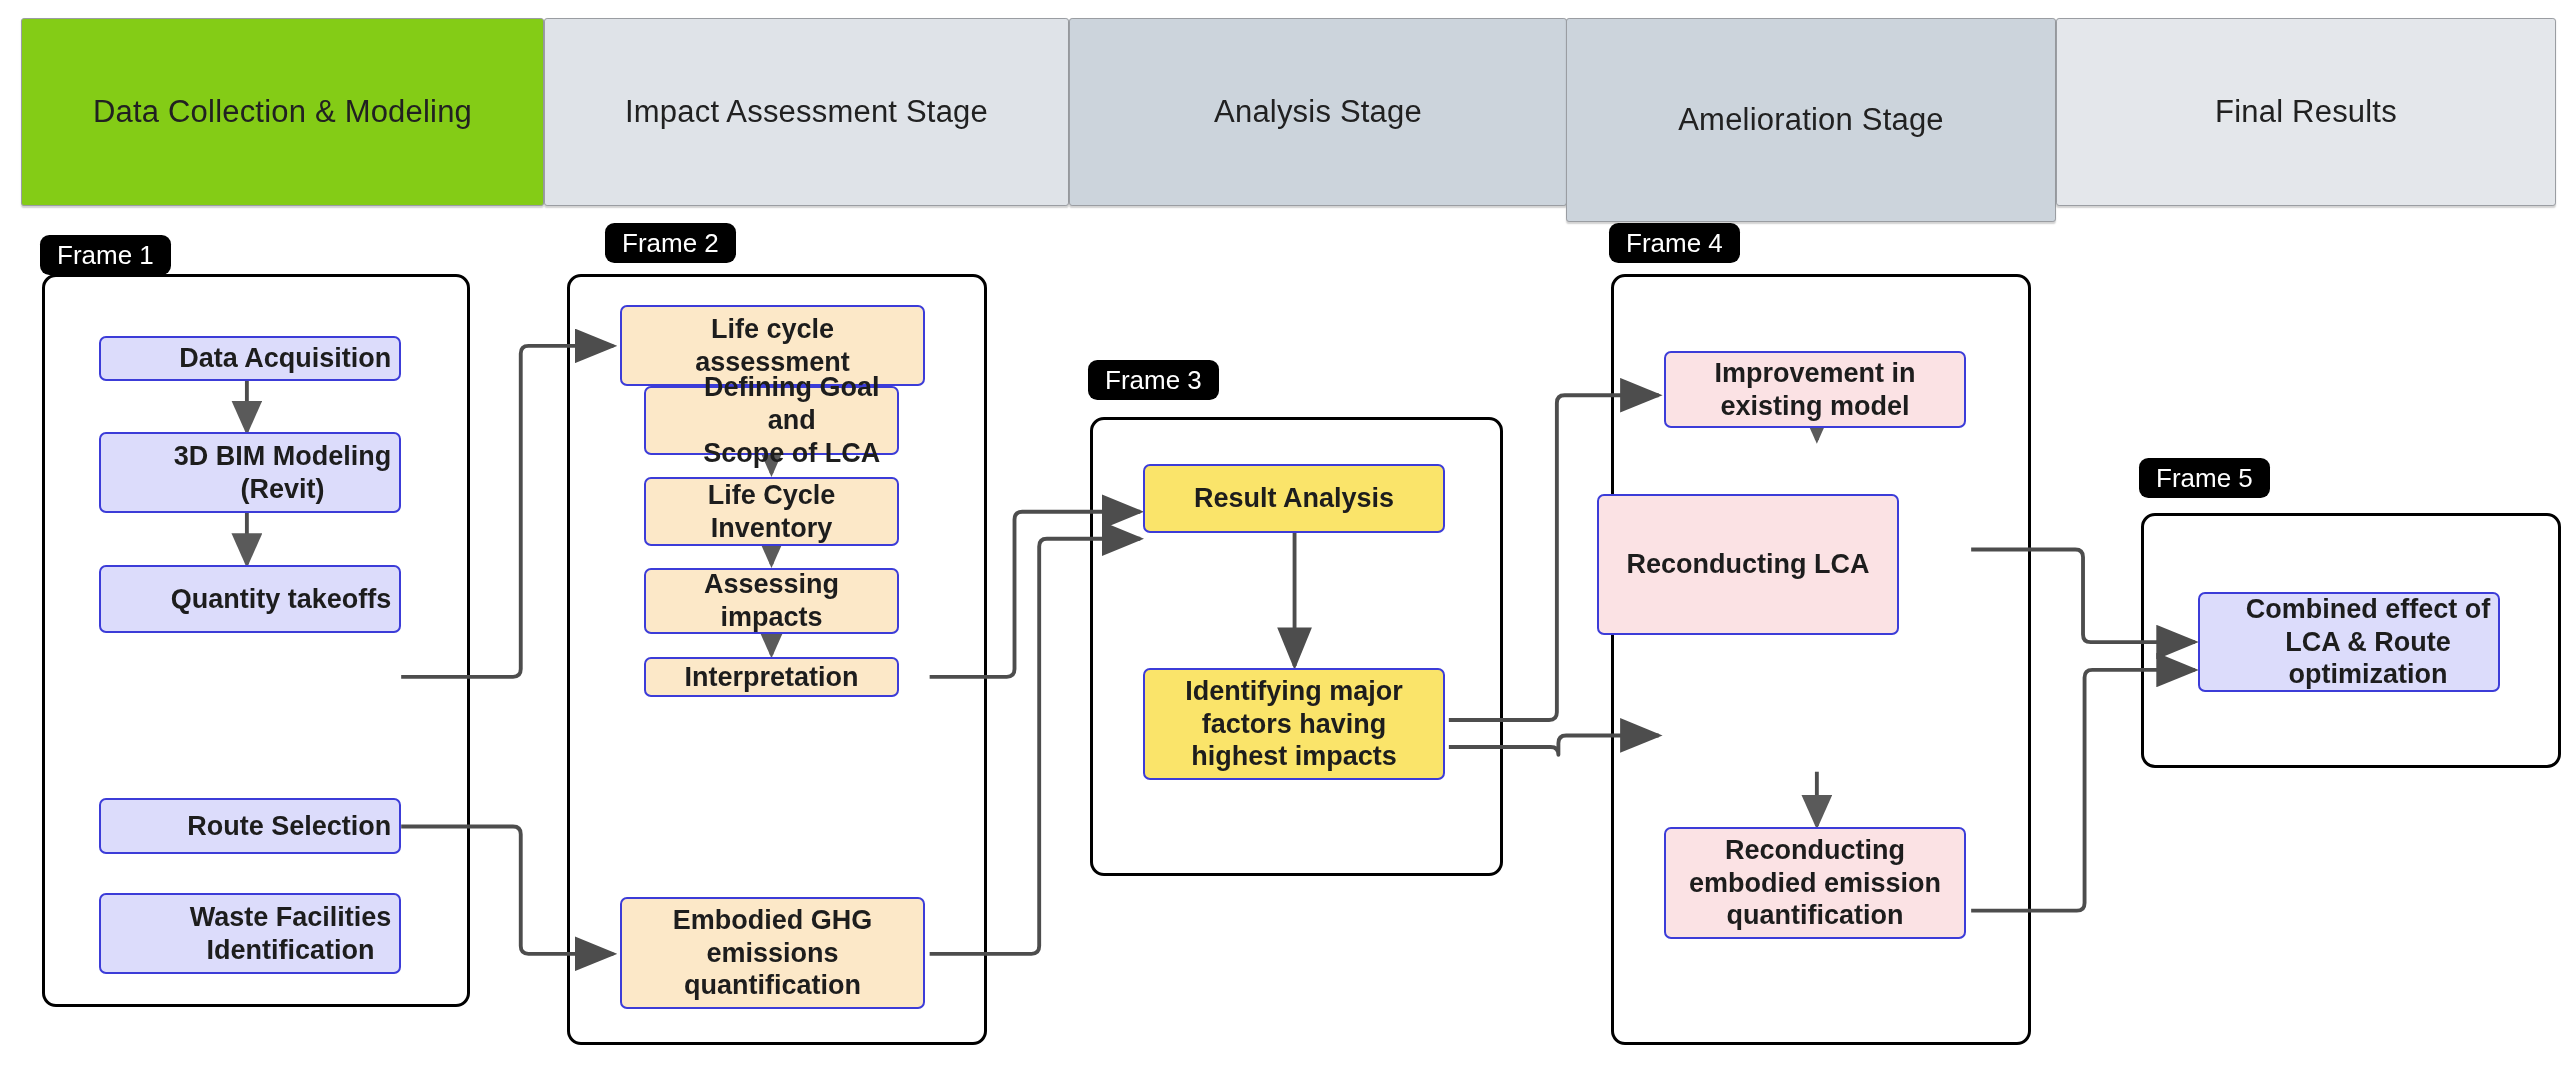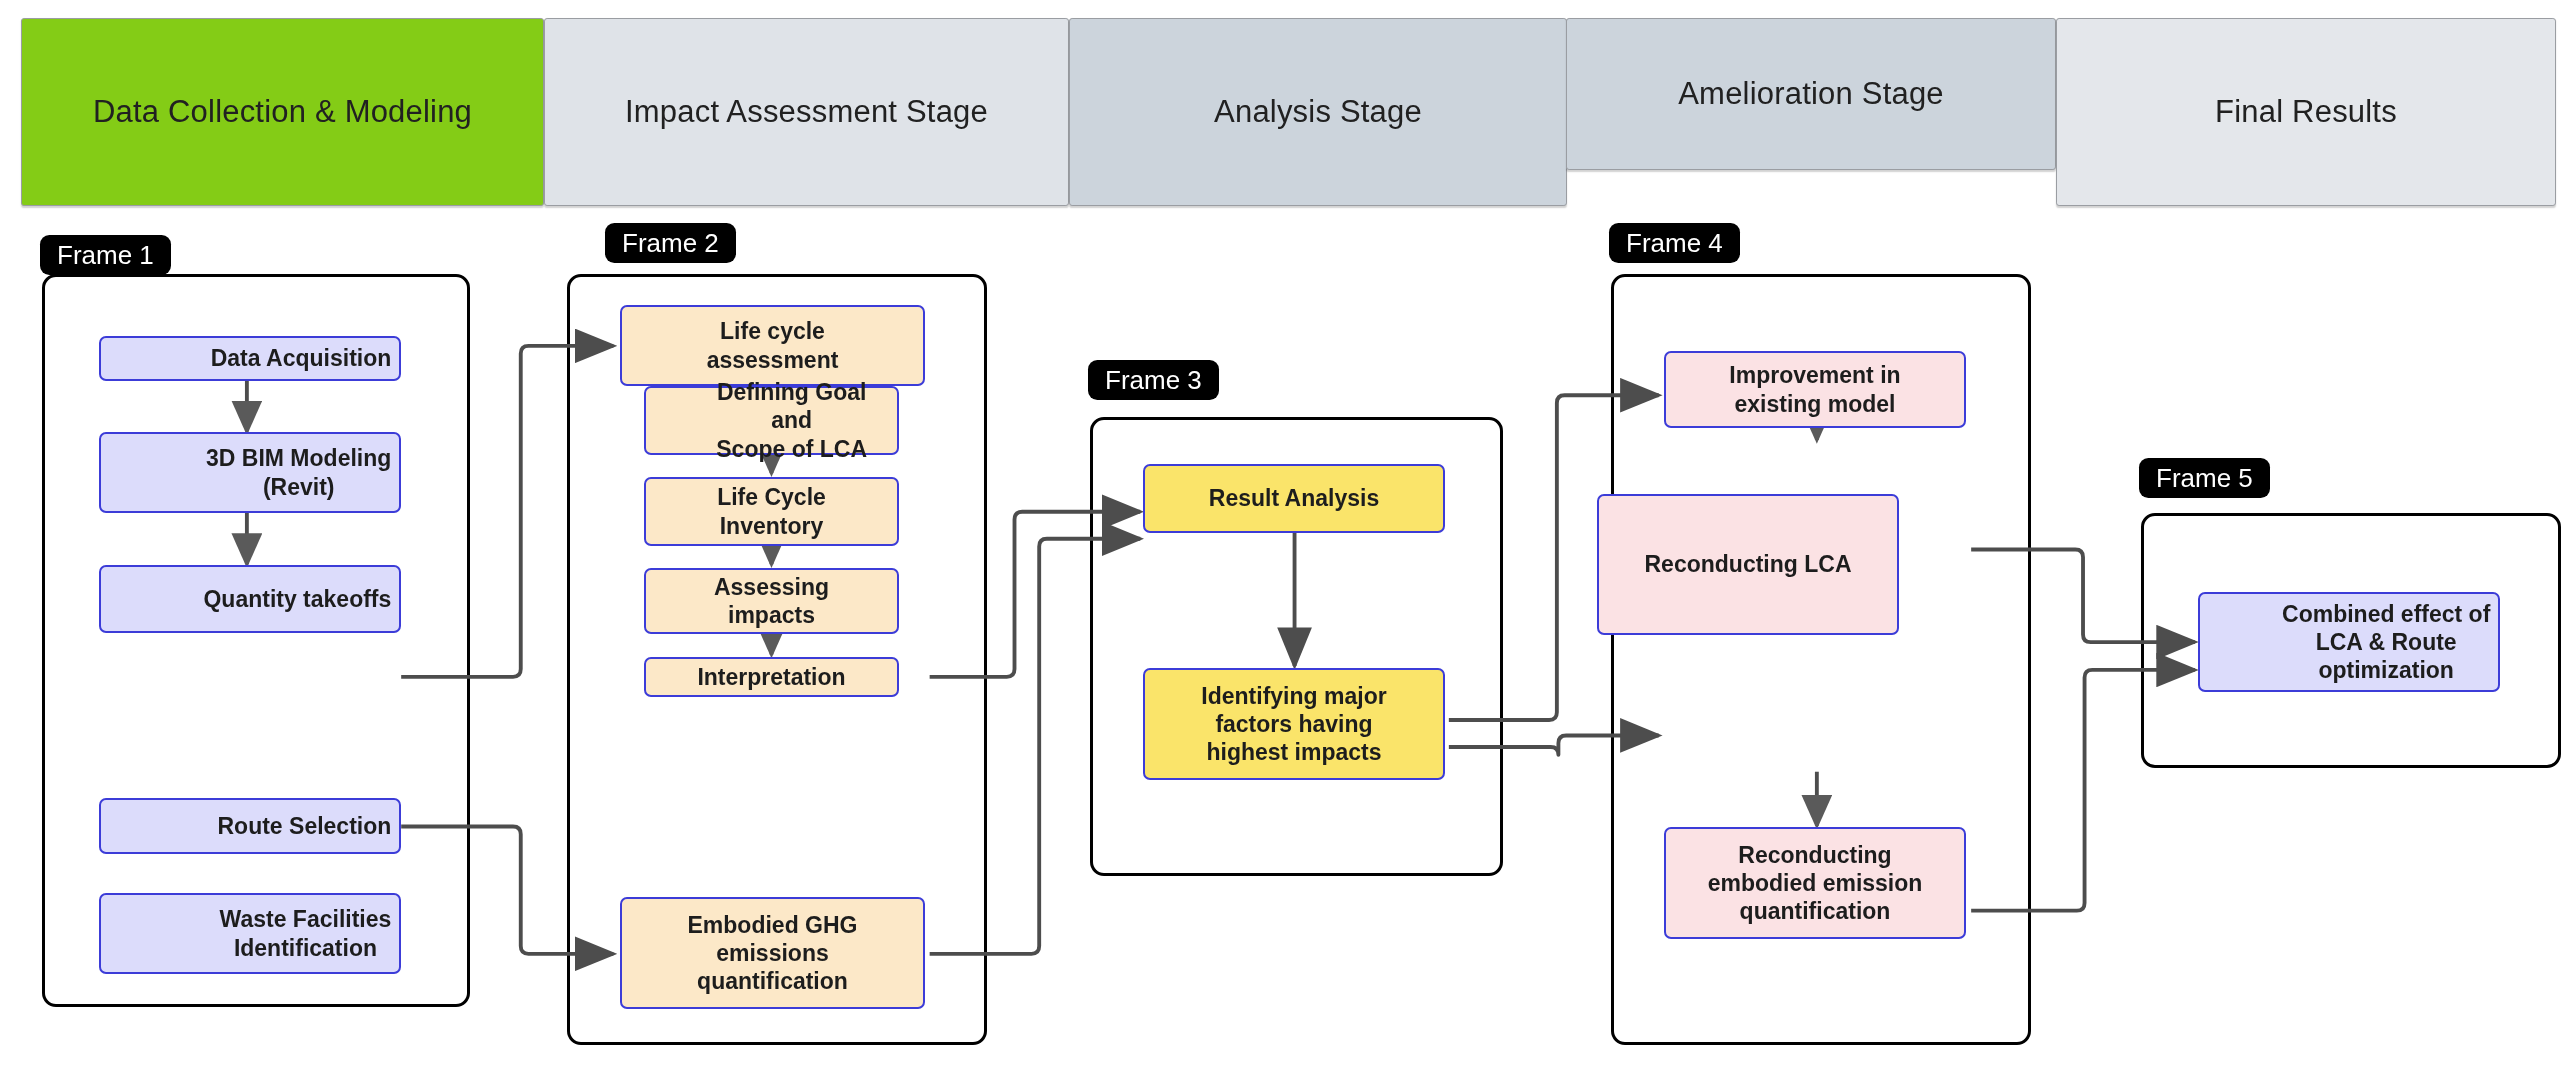--- a/index.html
+++ b/index.html
@@ -65,21 +65,21 @@
   .node {
     position: absolute;
     box-sizing: border-box;
     border: 2.3px solid #3c3cd8;
     border-radius: 7px;
     display: flex;
     align-items: center;
     justify-content: center;
     text-align: center;
     font-weight: bold;
-    font-size: 23px;
+    font-size: 27px;
     line-height: 1.22;
     color: #1d1d1d;
     padding: 3.1px 7.7px;
   }
   .node.lav  { background: #dcdcfb; justify-content: flex-end; }
   .node.peach{ background: #fce8c8; }
   .node.gold { background: #fae46a; }
   .node.pink { background: #fbe2e4; }
 </style>
 </head>
@@ -89,21 +89,21 @@
 
   <div class="hdr-seg" style="left:21px; top:18px; width:523px; height:188px; background:#84cc16;">
     <span>Data Collection &amp; Modeling</span>
   </div>
   <div class="hdr-seg" style="left:544px; top:18px; width:525px; height:188px; background:#dfe3e8;">
     <span>Impact Assessment Stage</span>
   </div>
   <div class="hdr-seg" style="left:1069px; top:18px; width:498px; height:188px; background:#ccd4dc;">
     <span>Analysis Stage</span>
   </div>
-  <div class="hdr-seg" style="left:1566px; top:18px; width:490px; height:152px; background:#ccd4dc;">
+  <div class="hdr-seg" style="left:1566px; top:18px; width:490px; height:204px; background:#ccd4dc;">
     <span>Amelioration Stage</span>
   </div>
   <div class="hdr-seg" style="left:2056px; top:18px; width:500px; height:188px; background:#e4e7eb;">
     <span>Final Results</span>
   </div>
 
   <div class="frame-box" style="left:42px; top:274px; width:428px; height:733px;"></div>
   <div class="frame-box" style="left:567px; top:274px; width:420px; height:771px;"></div>
   <div class="frame-box" style="left:1090px; top:417px; width:413px; height:459px;"></div>
   <div class="frame-box" style="left:1611px; top:274px; width:420px; height:771px;"></div>

